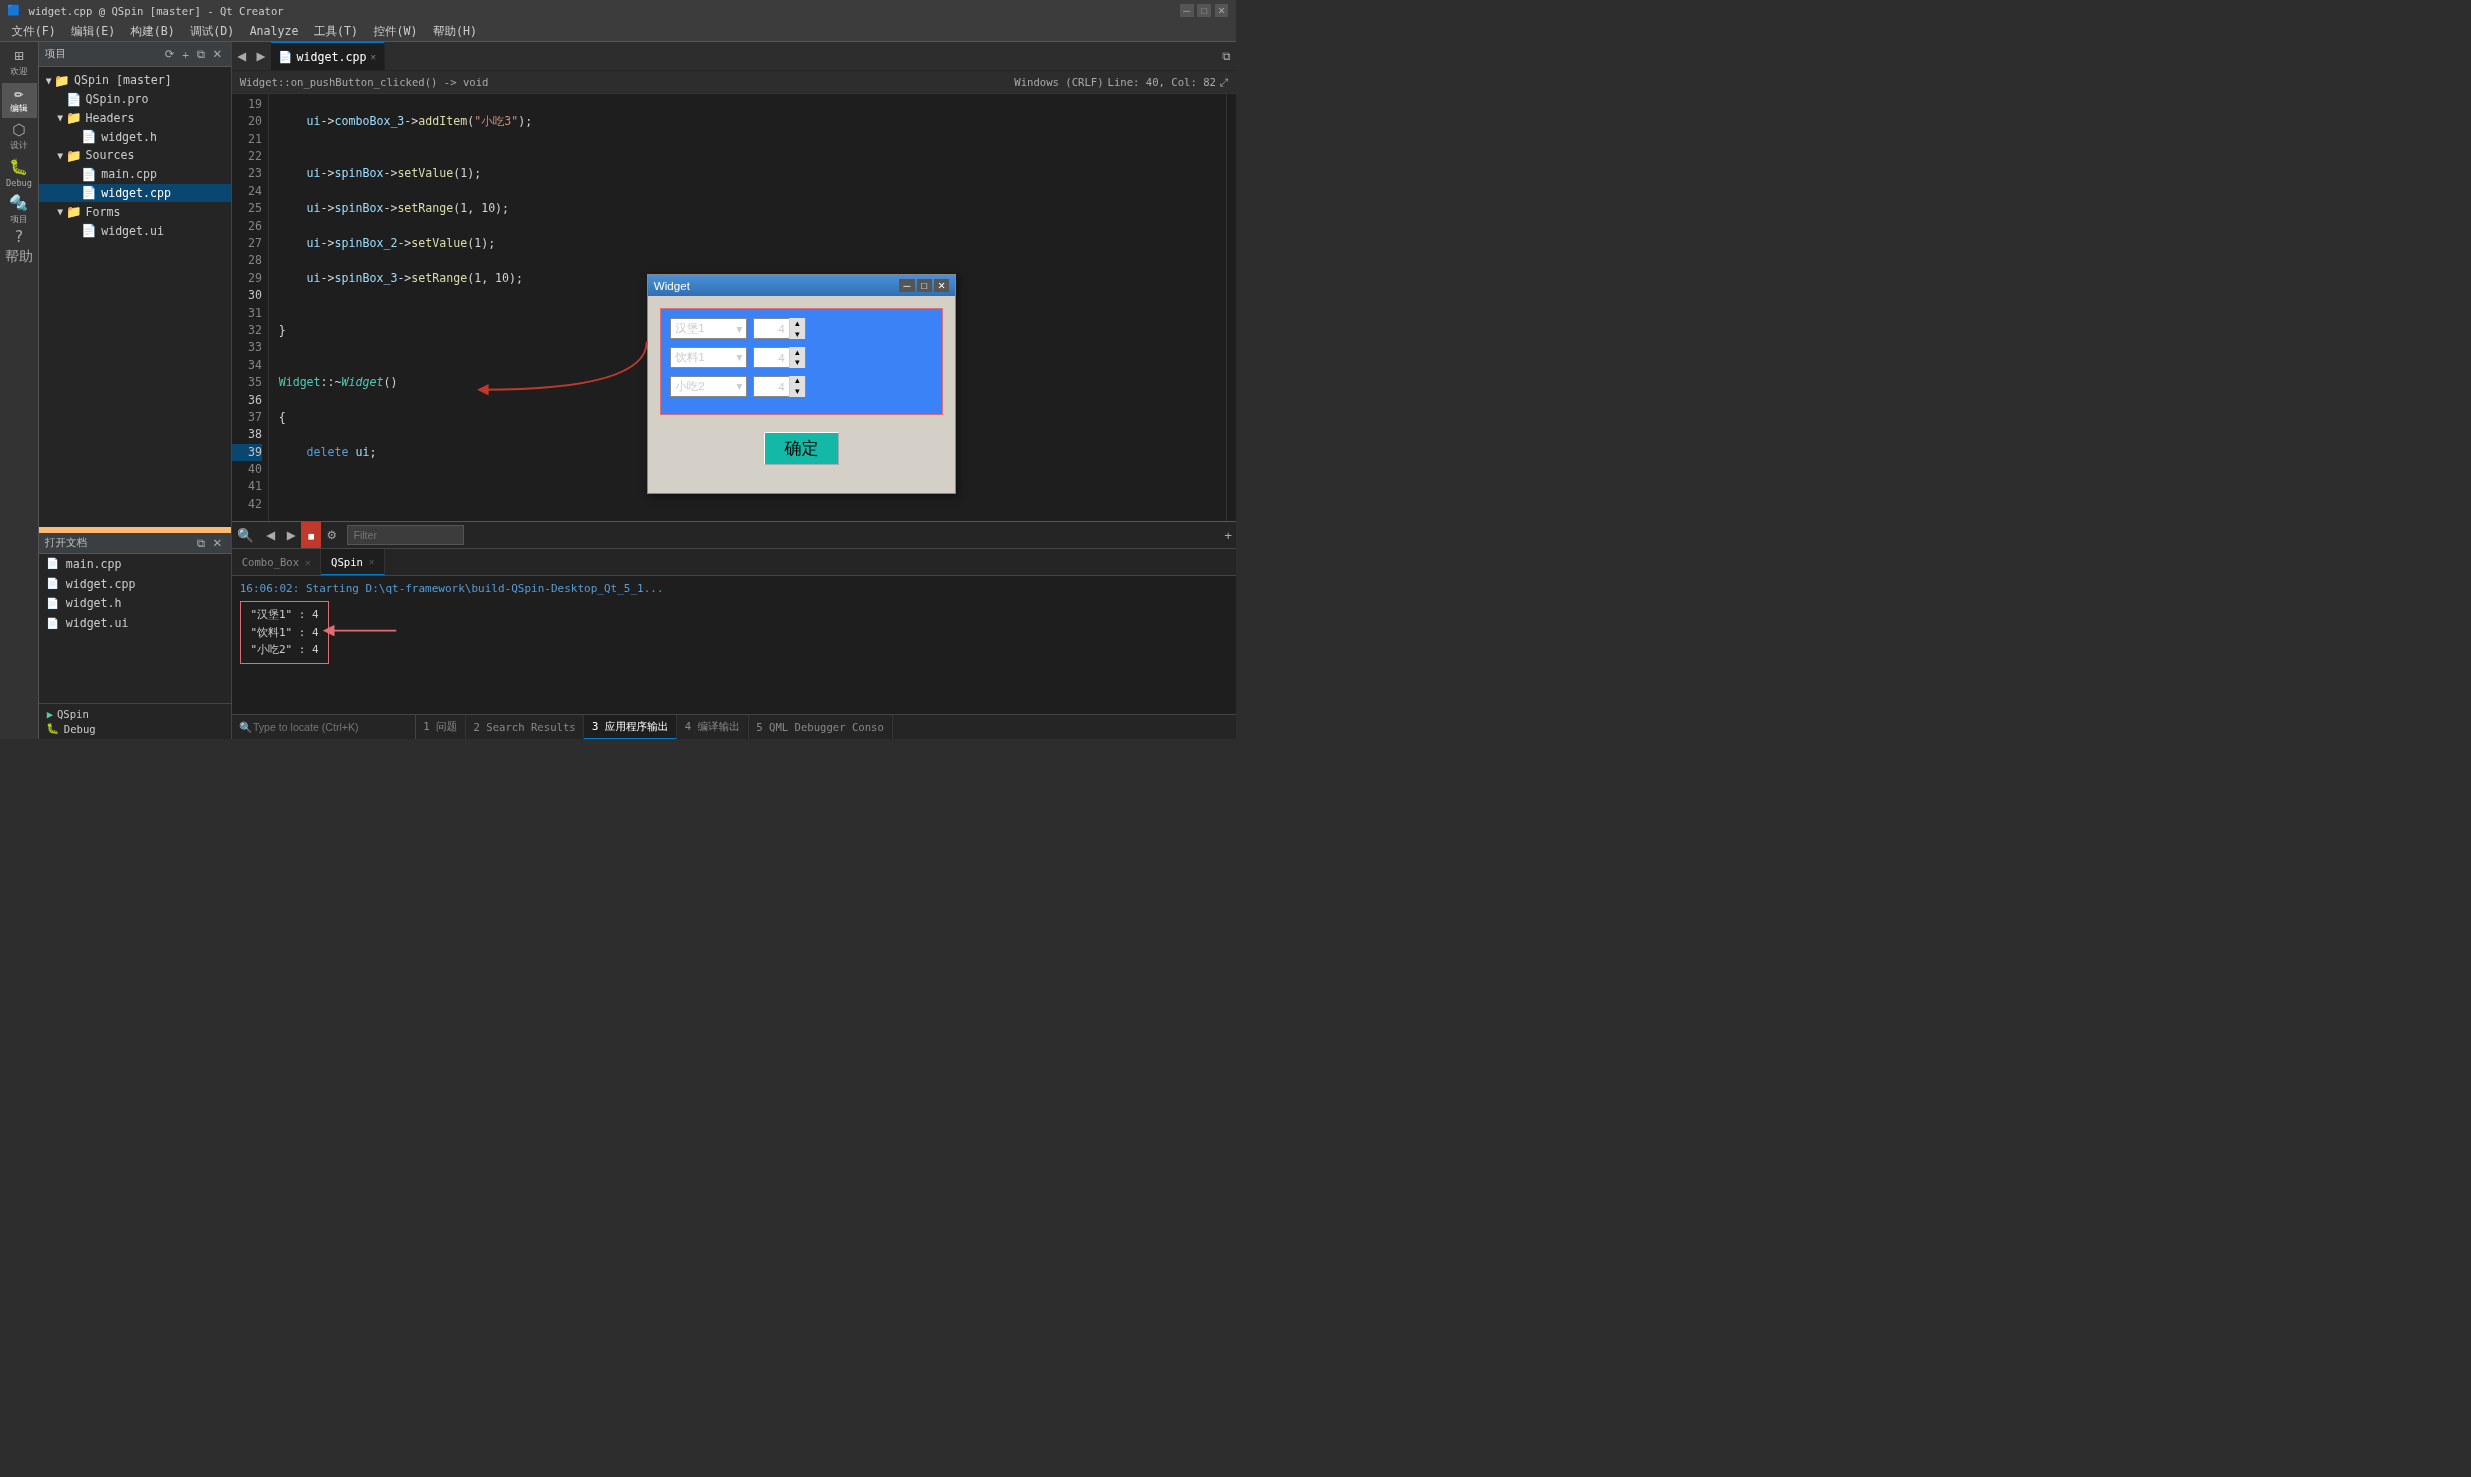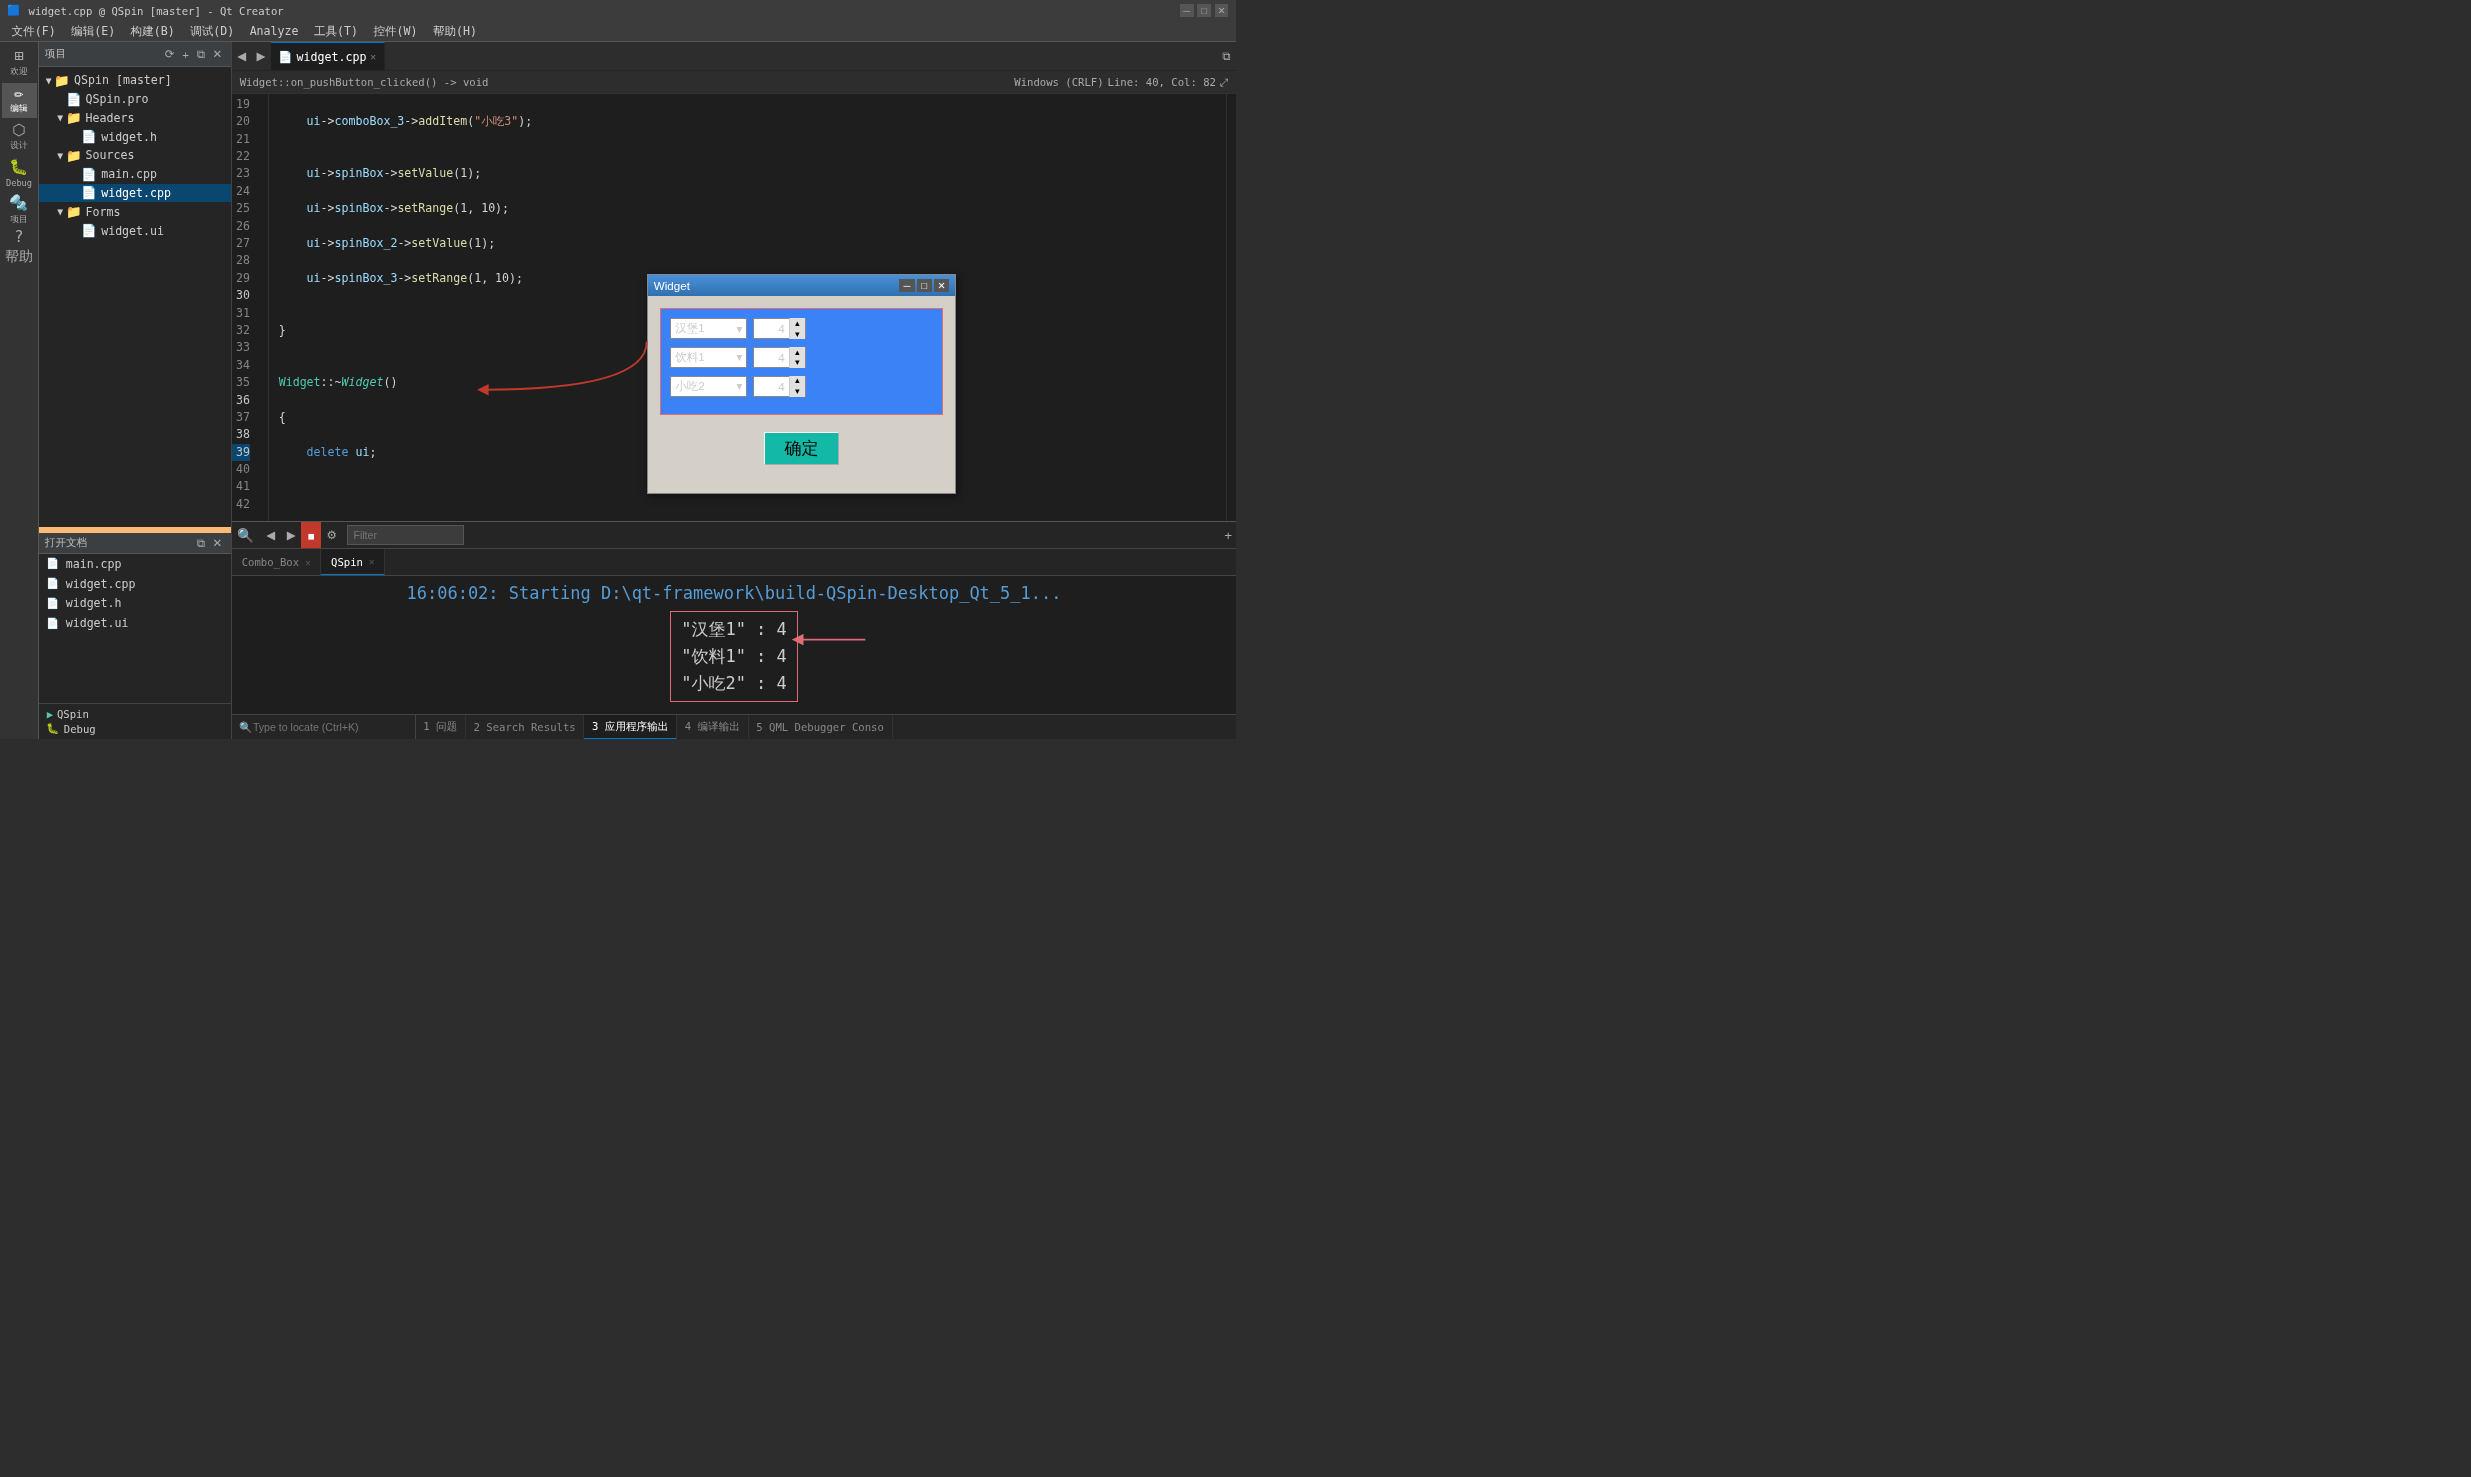--- a/index.html
+++ b/index.html
@@ -181,21 +181,21 @@
       overflow: hidden;
       background: #1e1e1e;
     }
     .line-numbers {
       width: 37px;
       background: #1e1e1e;
       color: #858585;
       font-size: 11.6px;
       line-height: 1.5;
       text-align: right;
-      padding-right: 18px;
+      padding-right: 6px;
       padding-top: 1.9px;
       user-select: none;
       border-right: 1px solid #333;
       overflow: hidden;
     }
     .code-content {
       flex: 1;
       padding: 1.9px 0 1.9px 9.7px;
       font-size: 11.6px;
       line-height: 1.5;
@@ -235,24 +235,23 @@
       font-size: 10.6px;
       color: #888;
       border-right: 1px solid #333;
     }
     .bottom-tab.active { color: #fff; border-bottom: 1px solid #007acc; background: #1e1e1e; }
     .bottom-tab-close { margin-left: 5.8px; color: #555; font-size: 9.7px; }
     .bottom-content {
       flex: 1;
       overflow-y: auto;
       padding: 3.9px 7.7px;
-      font-size: 17px;
+      font-size: 11px;
       color: #ccc;
       font-family: Consolas, monospace;
-      text-align: center;
     }
     .output-line { line-height: 1.6; }
 
     
     .widget-dialog {
       position: absolute;
       top: 232px;
       left: 415px;
       width: 309px;
       background: #c0c0c0;

